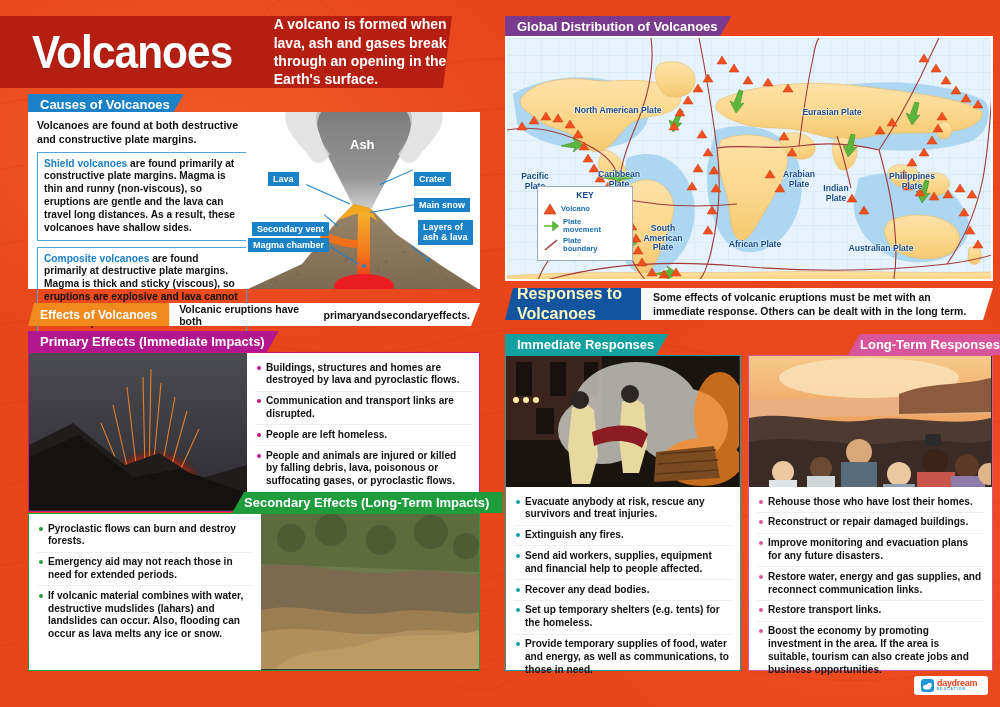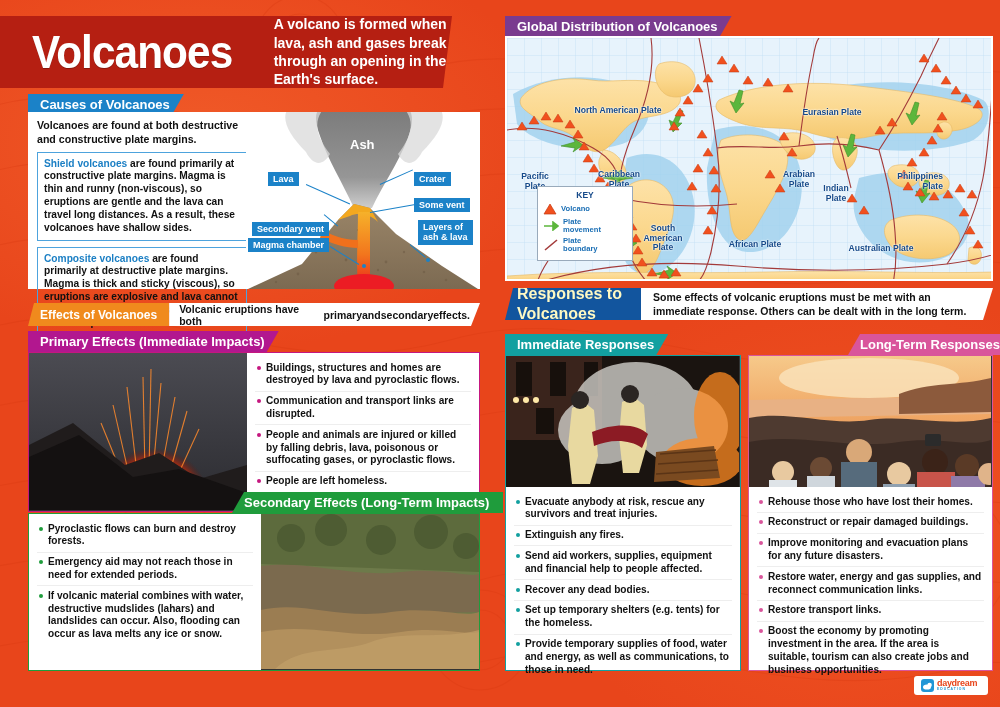--- a/index.html
+++ b/index.html
@@ -245,21 +245,21 @@
   </svg>
 
   <div class="vlabel" style="left:104px; top:26px; background:transparent; color:#fff; font-size:13px; padding:0;">Ash</div>
 
   <div class="vlabel" style="left:22px; top:60px;">Lava</div>
   <div class="leader" style="left:60px; top:72px; width:48px; transform:rotate(24deg);"></div>
 
   <div class="vlabel" style="left:168px; top:60px;">Crater</div>
   <div class="leader" style="left:134px; top:72px; width:36px; transform:rotate(-24deg);"></div>
 
-  <div class="vlabel" style="left:168px; top:86px;">Some vent</div>
+  <div class="vlabel" style="left:168px; top:86px;">Main snow</div>
   <div class="leader" style="left:124px; top:100px; width:46px; transform:rotate(-10deg);"></div>
 
   <div class="vlabel" style="left:6px; top:110px;text-align:right;">Secondary vent</div>
   <div class="leader" style="left:78px; top:102px; width:18px; transform:rotate(40deg);"></div>
 
   <div class="vlabel" style="left:2px; top:126px;">Magma chamber</div>
   <div class="leader" style="left:84px; top:134px; width:34px; transform:rotate(32deg);"></div>
   <div class="dot" style="left:116px; top:152px;"></div>
 
   <div class="vlabel" style="left:172px; top:108px; white-space:pre-line;"><span>Layers of
@@ -306,22 +306,22 @@
             <path d="M120,120 L122,16"></path>
         </g>
         <path d="M0,157 L0,92 L44,70 L96,112 L130,100 L170,126 L218,112 L218,157 Z" fill="#201c1c"></path>
         <path d="M0,157 L0,104 L50,82 L104,124 L150,116 L218,140 L218,157 Z" fill="#141111"></path>
       </svg>
     </div>
     <div class="ls">
       <ul class="bl">
         <li>Buildings, structures and homes are destroyed by lava and pyroclastic flows.</li>
         <li>Communication and transport links are disrupted.</li>
+        <li>People are left homeless.</li>
         <li>People and animals are injured or killed by falling debris, lava, poisonous or suffocating gases, or pyroclastic flows.</li>
-        <li>People are left homeless.</li>
         <li>Crops and water supplies are contaminated by falling ash.</li>
       </ul>
     </div>
   </div>
 </div>
 
 <div class="tab skewL" style="left:232px; top:492px; height:21px; background:#1f9c3c;">
   <span>Secondary Effects (Long-Term Impacts)</span>
 </div>
 <div class="card" id="secondary-card" style="top:513px; height:158px;">
@@ -532,21 +532,21 @@
 Plate</div>
   <div class="plate-label" style="left:128px; top:186px; width:56px;">South
 American
 Plate</div>
   
   <div class="plate-label" style="left:204px; top:202px; width:88px;">African Plate</div>
   <div class="plate-label" style="left:266px; top:132px; width:52px;">Arabian
 Plate</div>
   <div class="plate-label" style="left:306px; top:146px; width:46px;">Indian
 Plate</div>
-  <div class="plate-label" style="left:374px; top:134px; width:62px;text-align:right;">Philippines
+  <div class="plate-label" style="left:374px; top:134px; width:62px;">Philippines
 Plate</div>
   <div class="plate-label" style="left:326px; top:206px; width:96px;">Australian Plate</div>
   
 
   
   <div id="key-box">
     <div class="kt">KEY</div>
     <div class="kr">
       <svg width="14" height="12">
           <path d="M7,1 L13,11 L1,11 Z" fill="#f1501e" stroke="#c43a12" stroke-width=".7"></path>

